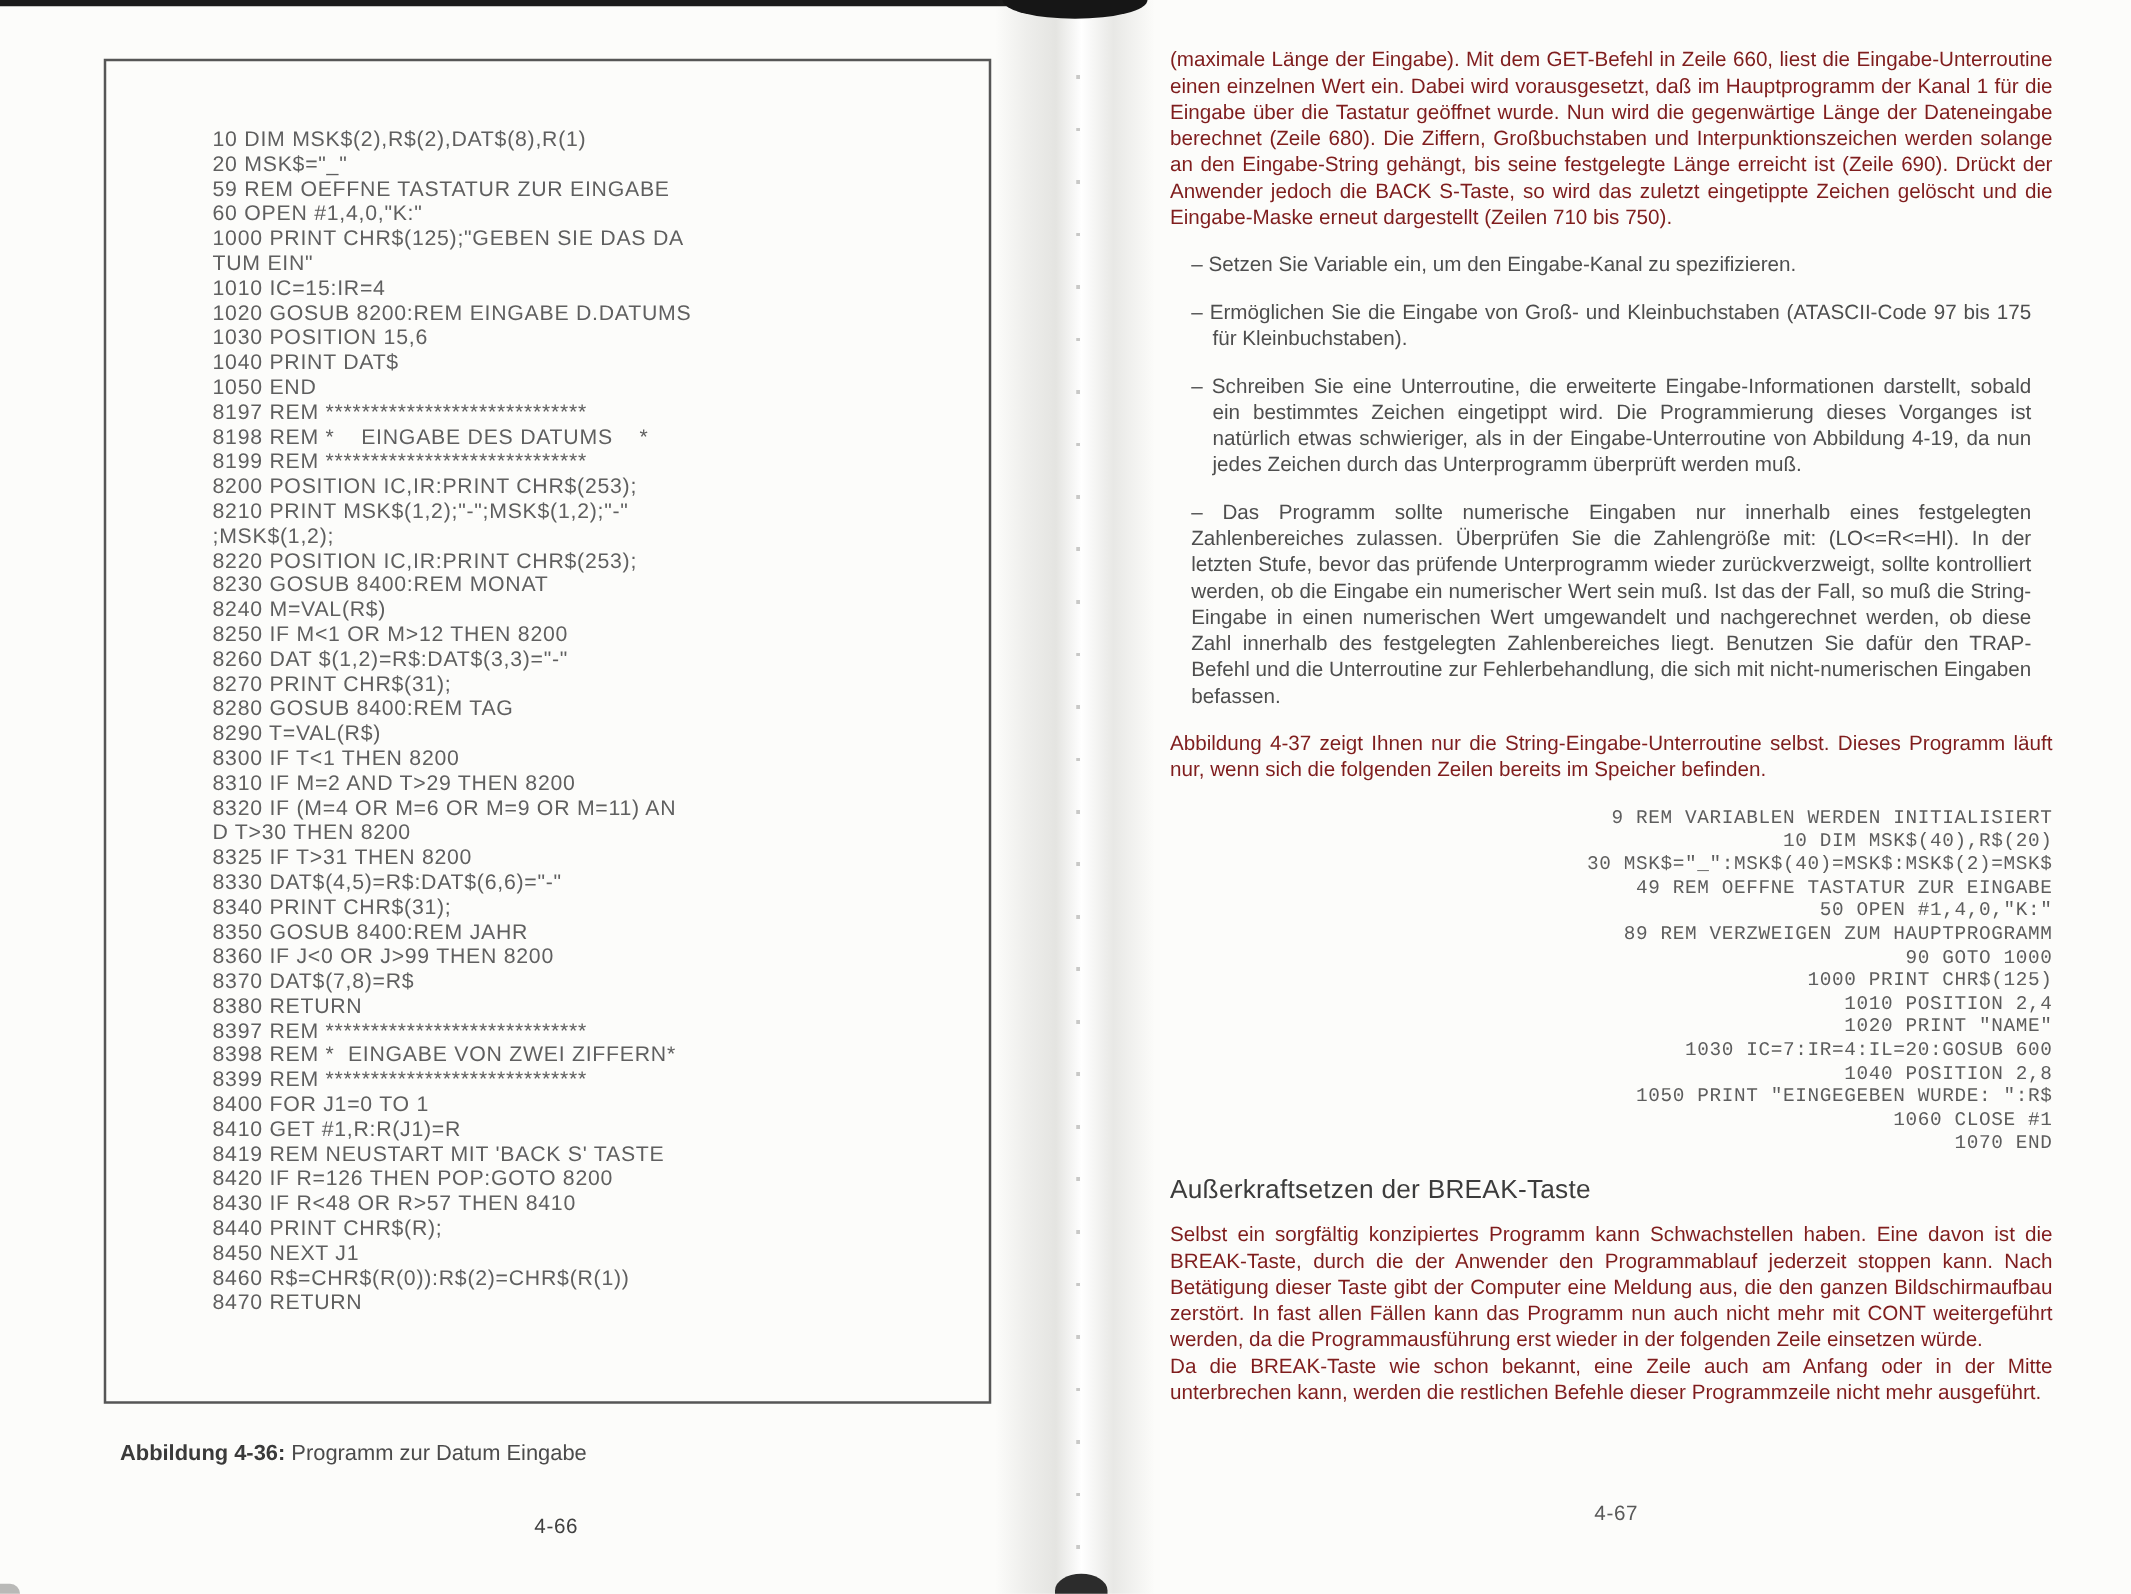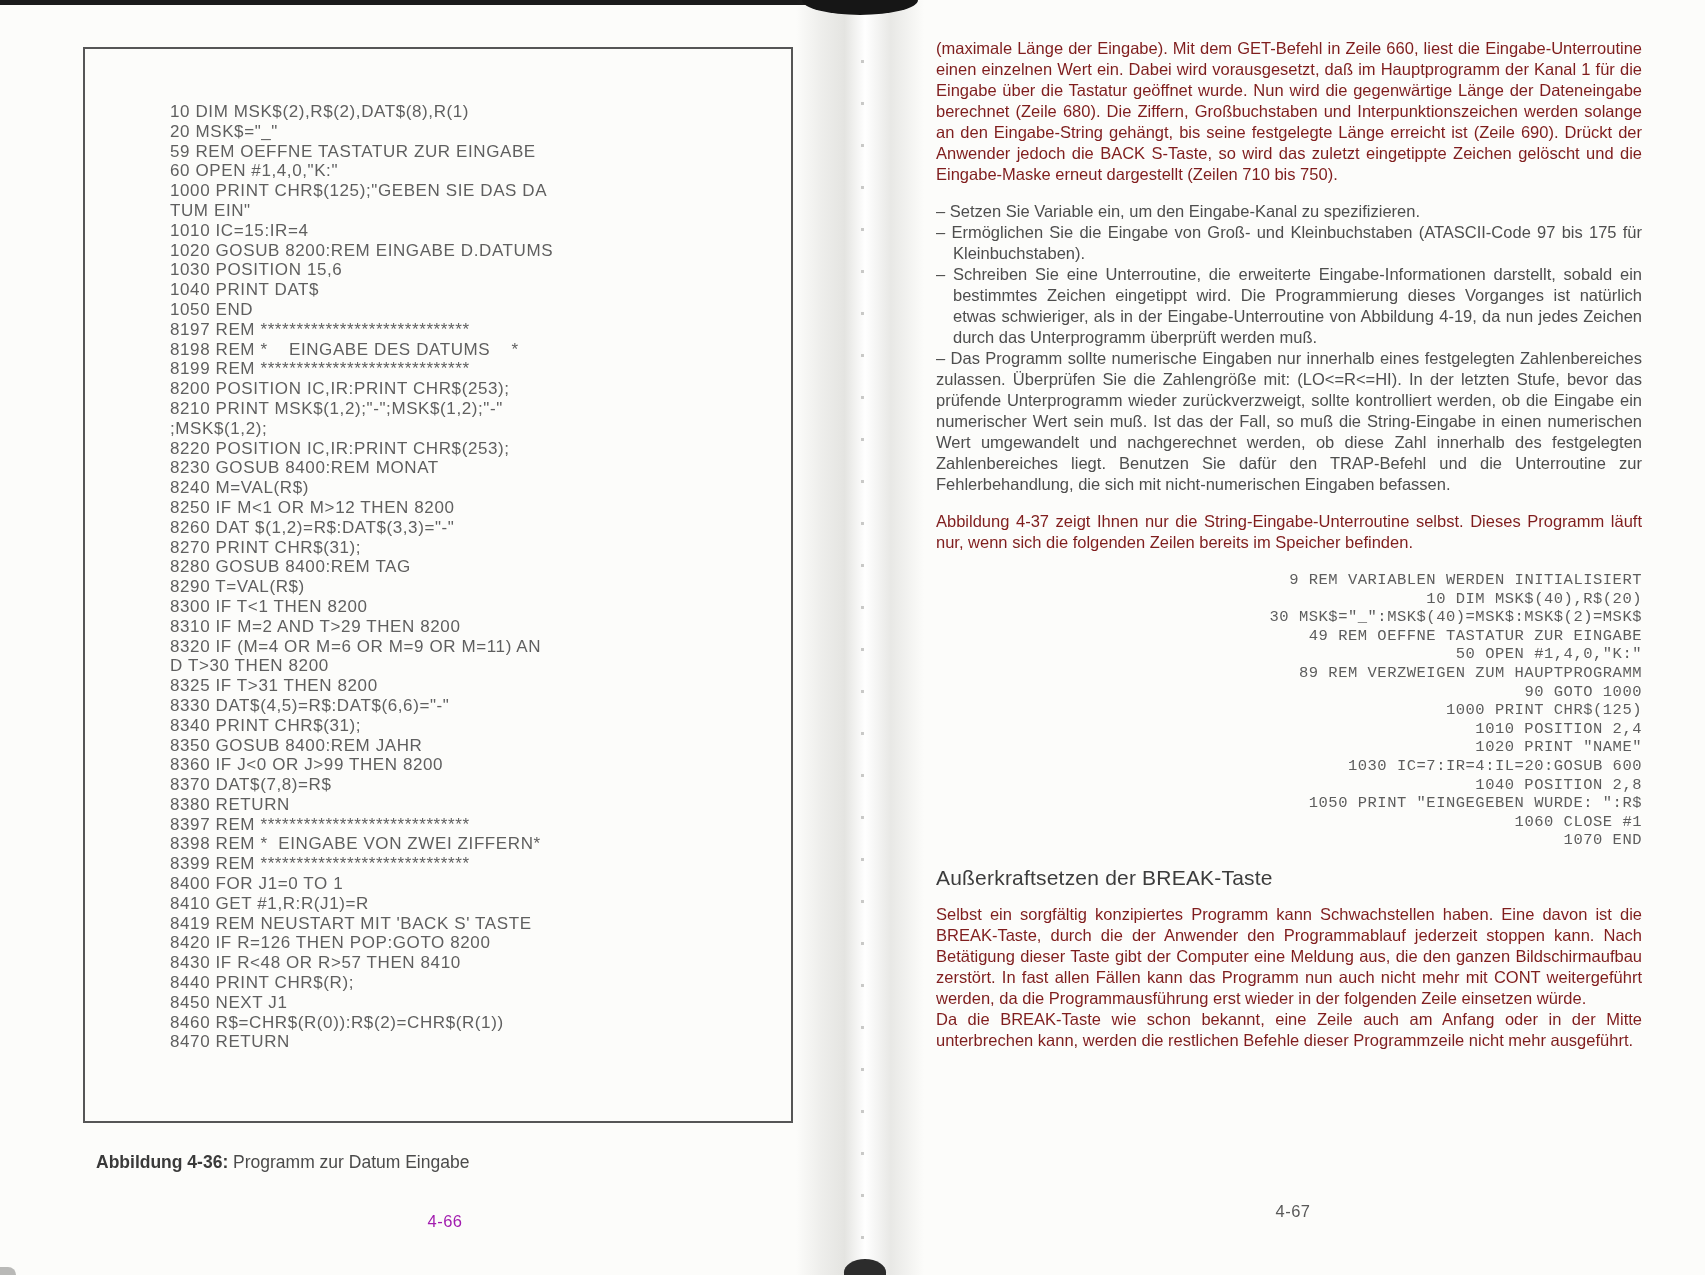--- a/index.html
+++ b/index.html
@@ -35,27 +35,27 @@
   .figure-box{position:absolute;left:83px;top:47px;width:706px;height:1072px;
     border:2px solid #565656;background:transparent;}
   .code-left{position:absolute;left:170px;top:102px;
     font-family:Liberation Sans, sans-serif;
     font-size:17px;line-height:19.8px;letter-spacing:0.6px;
     color:#5f5f5f;white-space:pre;}
   .code-left .code-line{white-space:pre;}
   .caption{position:absolute;left:96px;top:1152px;font-size:17.5px;color:#4b4b4b;}
   .caption .cap-label{font-weight:bold;color:#3a3a3a;}
   .pagenum-left{position:absolute;left:395px;top:1212px;width:100px;text-align:center;
-    font-size:16.5px;color:#a21caf;letter-spacing:0.5px;}
+    font-size:16.5px;color:#404040;letter-spacing:0.5px;}
 
   
   .right-col{position:absolute;left:936px;top:38px;width:706px;}
   .body-par{margin:0;text-align:justify;font-size:16.5px;line-height:21px;color:#7f1d1d;}
   .suggestions{margin-top:16px;}
-  .suggestions .list-item{margin:0;text-align:justify;font-size:16.5px;line-height:21px;
+  .suggestions .list-item{margin:17px;text-align:justify;font-size:16.5px;line-height:21px;
     padding-left:17px;text-indent:-17px;}
   .suggestions .list-item:last-child{padding-left:0;text-indent:0;}
   .par-gap{margin-top:16px;}
   .code-right{margin-top:18px;
     font-family:"Liberation Mono","DejaVu Sans Mono",monospace;
     font-size:15.5px;line-height:18.6px;letter-spacing:0.5px;
     color:#5d5d5d;white-space:pre;text-align:right;}
   .code-right .code-line{white-space:pre;}
   .section-heading{margin:16px 0 0 0;font-size:21px;font-weight:normal;color:#3c3c3c;
     letter-spacing:0.2px;}

